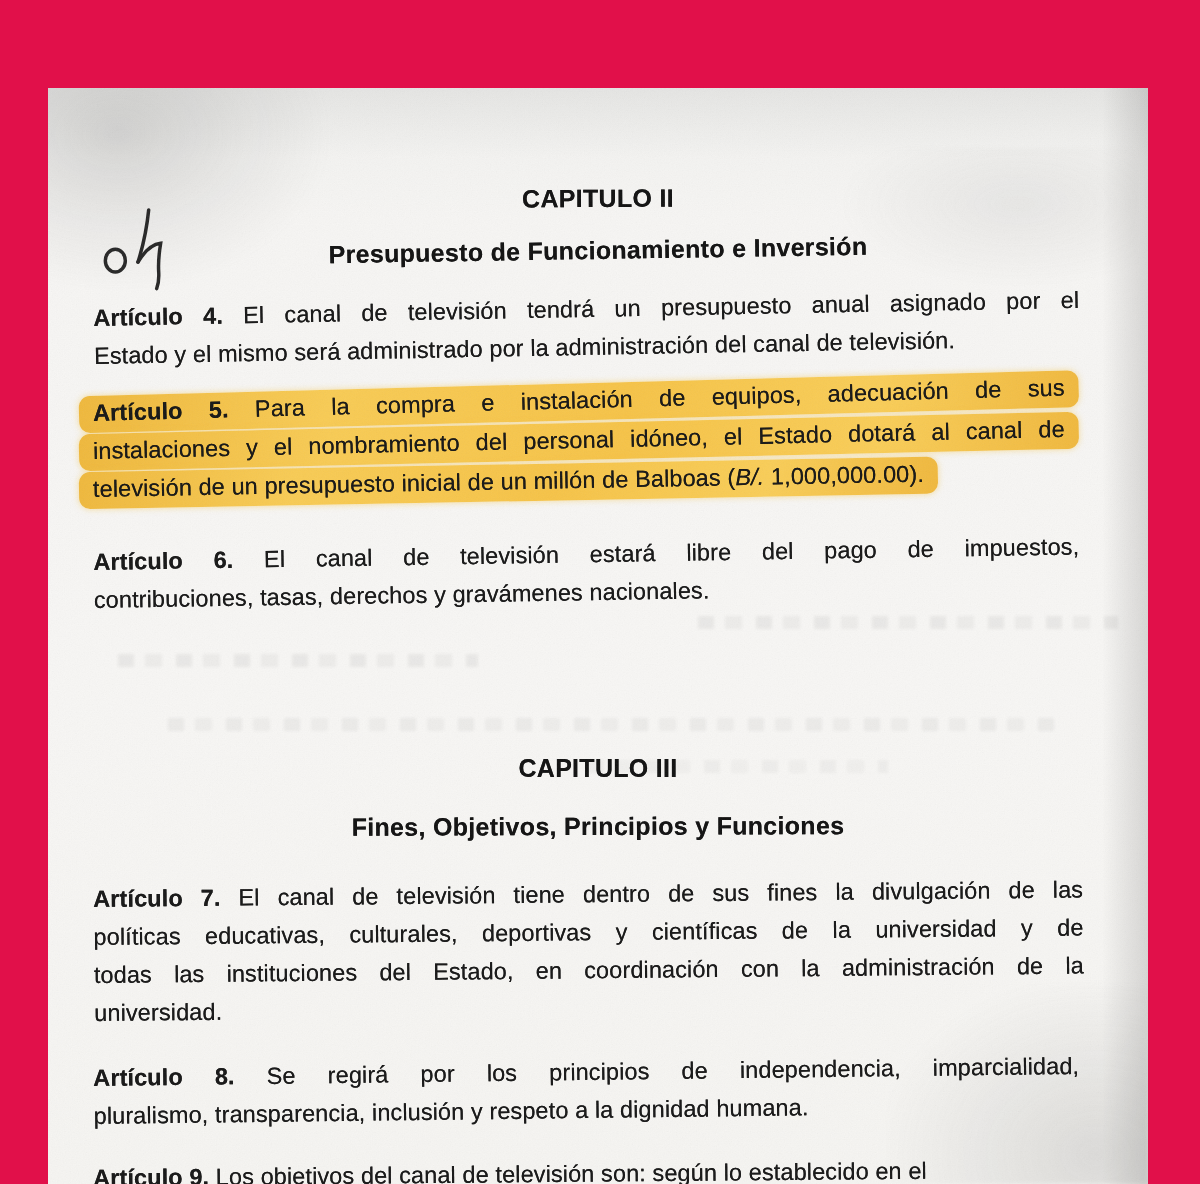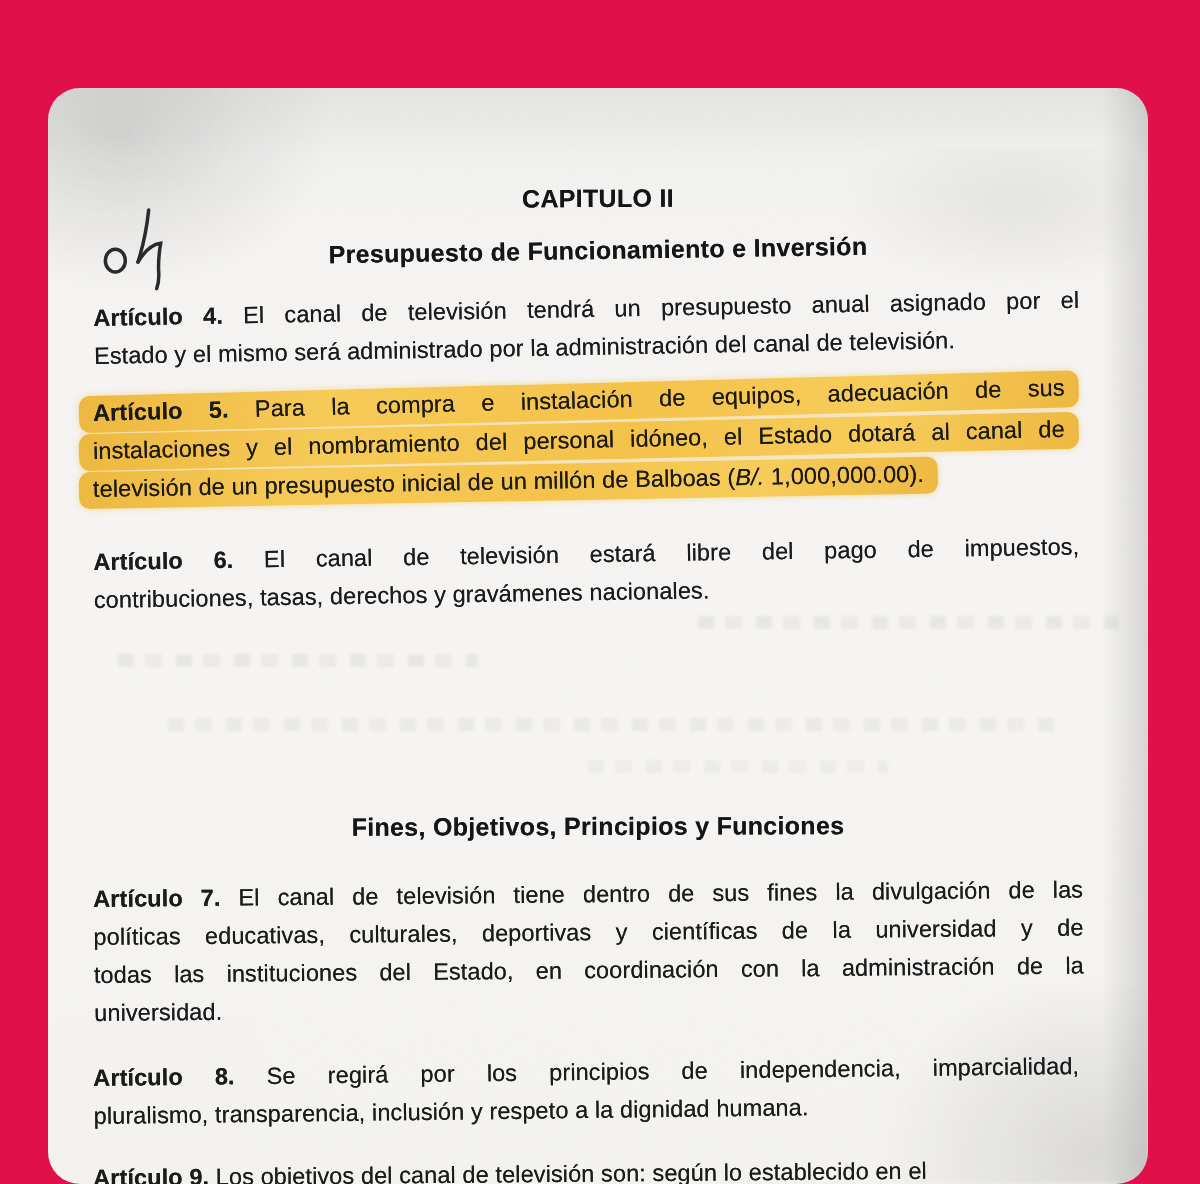--- a/index.html
+++ b/index.html
@@ -5,21 +5,20 @@
   html,body{margin:0;padding:0;background:#b90d3d;}
   .canvas{
     position:relative;width:1200px;height:1184px;overflow:hidden;
     background:#E1104A;
     font-family:"Liberation Sans","DejaVu Sans",sans-serif;
   }
   .paper{
     position:absolute;left:48px;top:88px;width:1100px;height:1096px;overflow:hidden;
     background:linear-gradient(180deg,#f0f0ee 0%,#f6f5f3 12%,#f7f6f4 55%,#f5f4f1 100%);
     color:#171717;
-    border-radius:32px;
   }
   .grain{position:absolute;left:0;top:0;width:100%;height:100%;opacity:.55;pointer-events:none;}
   .corner-blotch{position:absolute;left:-20px;top:-20px;width:300px;height:220px;
     background:radial-gradient(ellipse at 30% 30%,rgba(95,95,95,.20),rgba(120,120,120,.08) 45%,transparent 72%);
     filter:blur(2px);}
   .top-shade{position:absolute;left:0;top:0;width:100%;height:70px;
     background:linear-gradient(180deg,rgba(80,80,80,.07),transparent);}
   .edge-shade-right{position:absolute;right:0;top:0;width:46px;height:100%;
     background:linear-gradient(90deg,transparent,rgba(70,70,70,.10) 55%,rgba(60,60,60,.17));}
   .br-blotch{position:absolute;right:0;bottom:0;width:260px;height:200px;
@@ -108,20 +107,21 @@
       <div class="para art5">
           <div class="line"><span class="marker"><b>Artículo 5.</b><span> Para la compra e instalación de equipos, adecuación de sus</span></span></div>
           <div class="line"><span class="marker"><span>instalaciones y el nombramiento del personal idóneo, el Estado dotará al canal de</span></span></div>
           <div class="line last"><span class="marker"><span>televisión de un presupuesto inicial de un millón de Balboas (</span><i>B/.</i><span> 1,000,000.00).</span></span></div>
         </div>
       <div class="para art6">
           <div class="line"><b>Artículo 6.</b><span> El canal de televisión estará libre del pago de impuestos,</span></div>
           <div class="line last"><span>contribuciones, tasas, derechos y gravámenes nacionales.</span></div>
         </div>
 
+      <div class="heading cap3">CAPITULO III</div>
       <div class="heading cap3sub">Fines, Objetivos, Principios y Funciones</div>
 
       <div class="para art7">
           <div class="line"><b>Artículo 7.</b><span> El canal de televisión tiene dentro de sus fines la divulgación de las</span></div>
           <div class="line"><span>políticas educativas, culturales, deportivas y científicas de la universidad y de</span></div>
           <div class="line"><span>todas las instituciones del Estado, en coordinación con la administración de la</span></div>
           <div class="line last"><span>universidad.</span></div>
         </div>
       <div class="para art8">
           <div class="line"><b>Artículo 8.</b><span> Se regirá por los principios de independencia, imparcialidad,</span></div>

